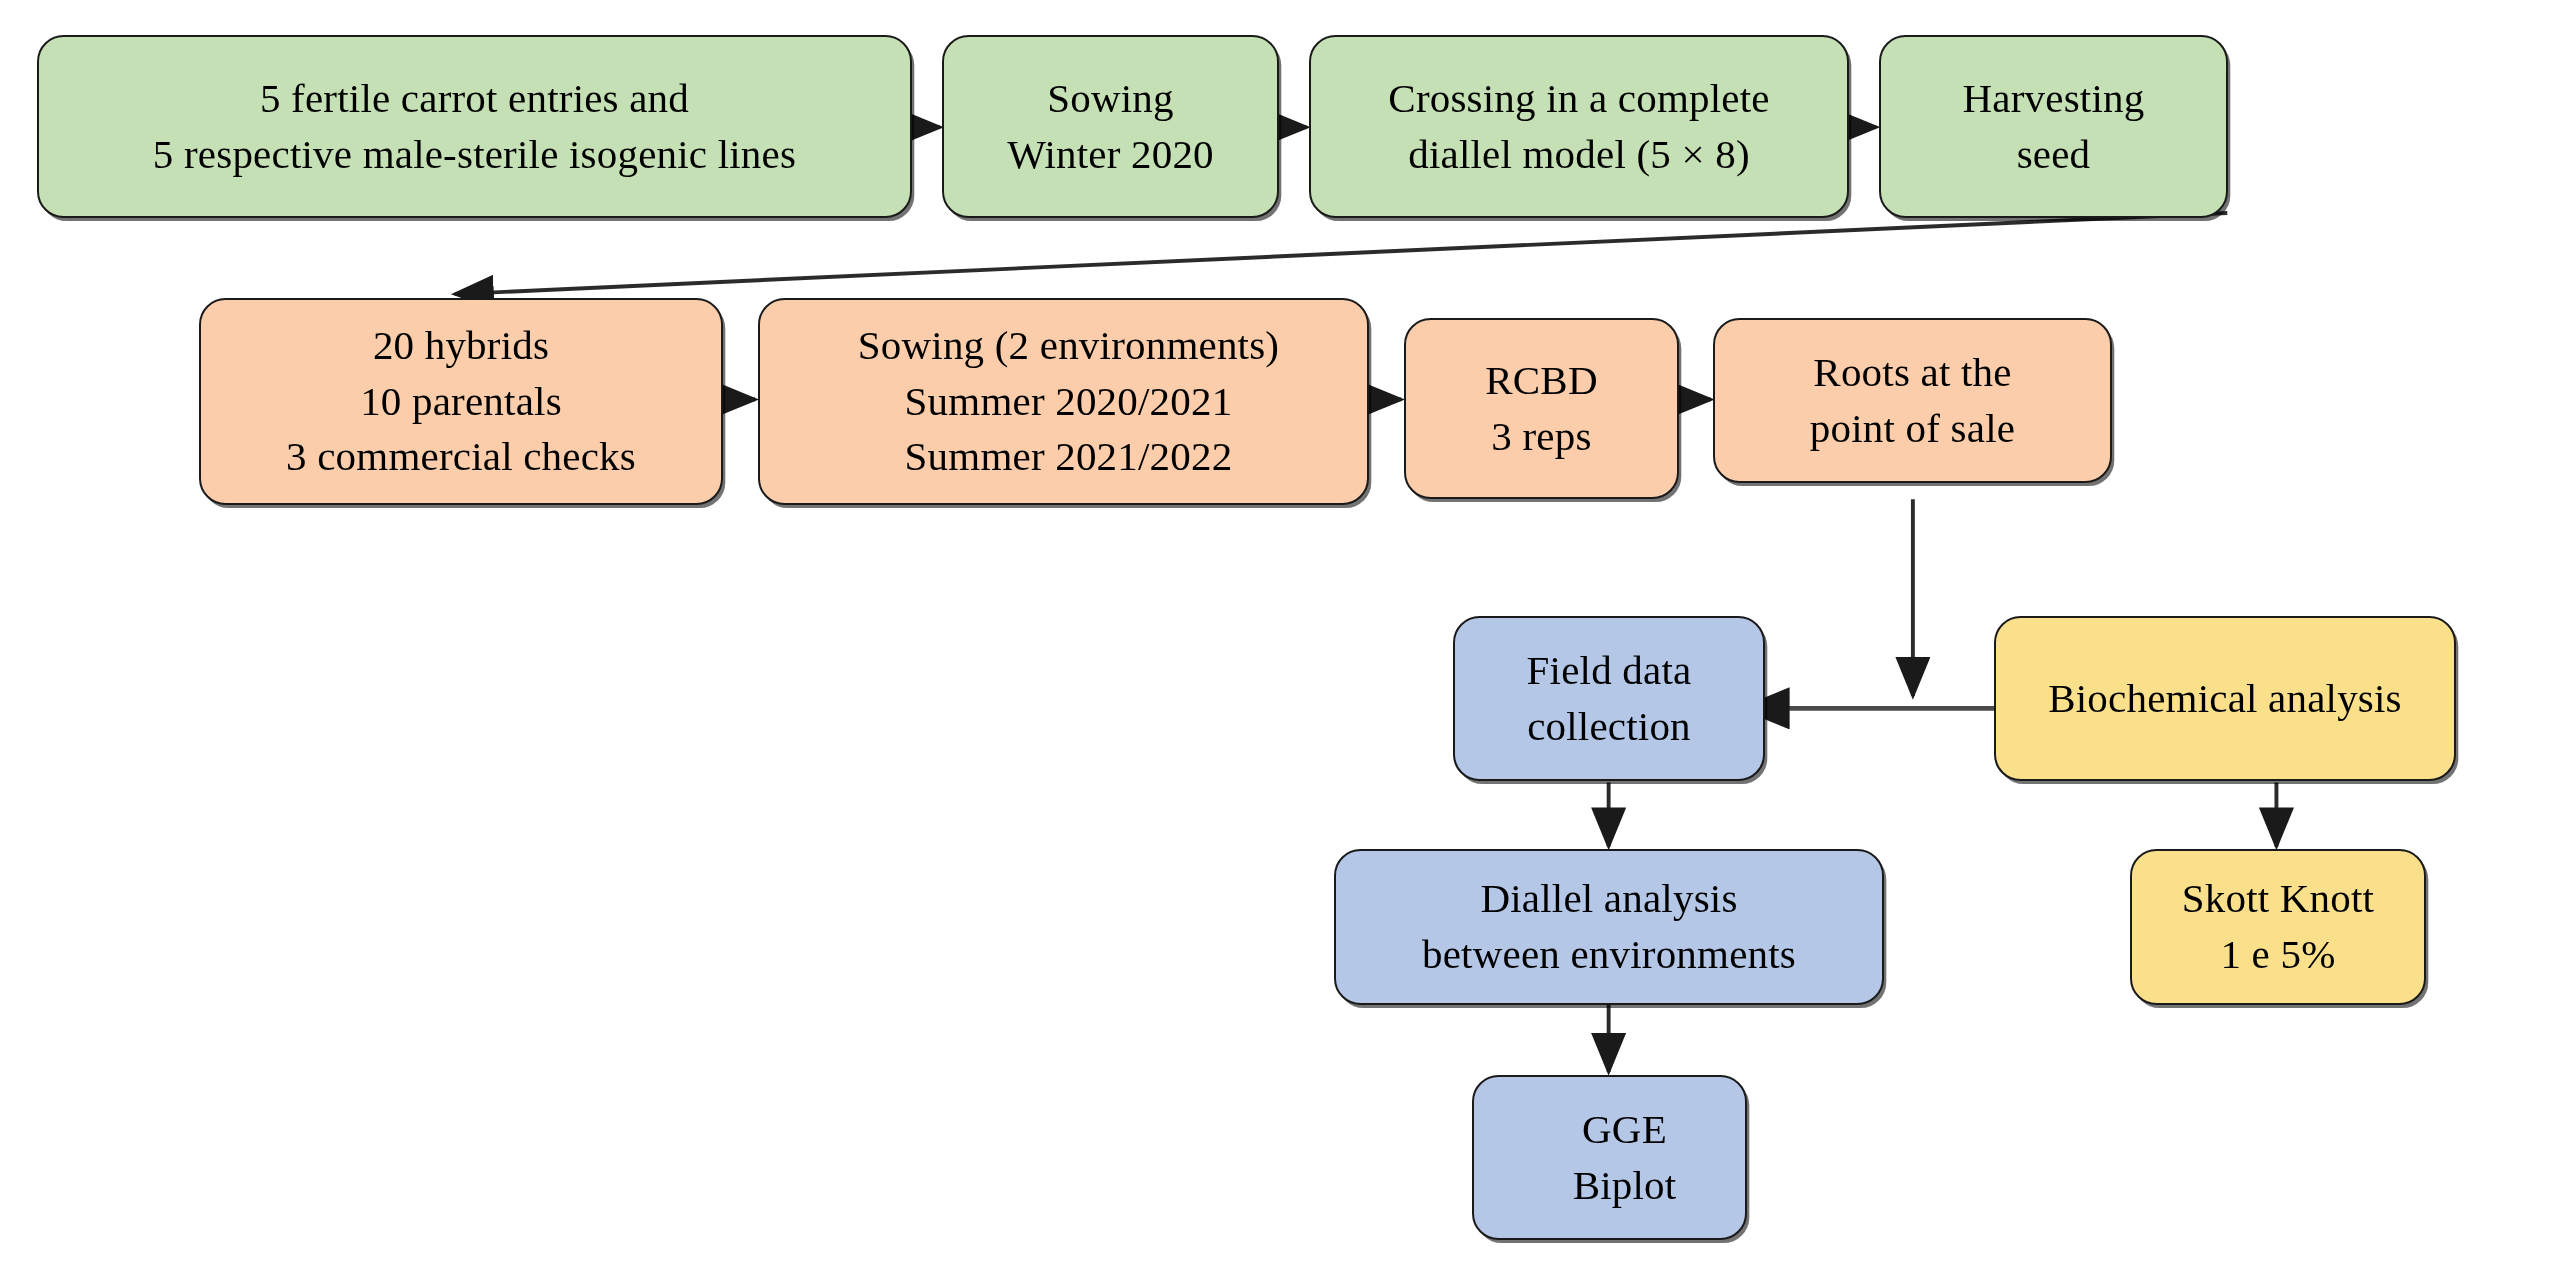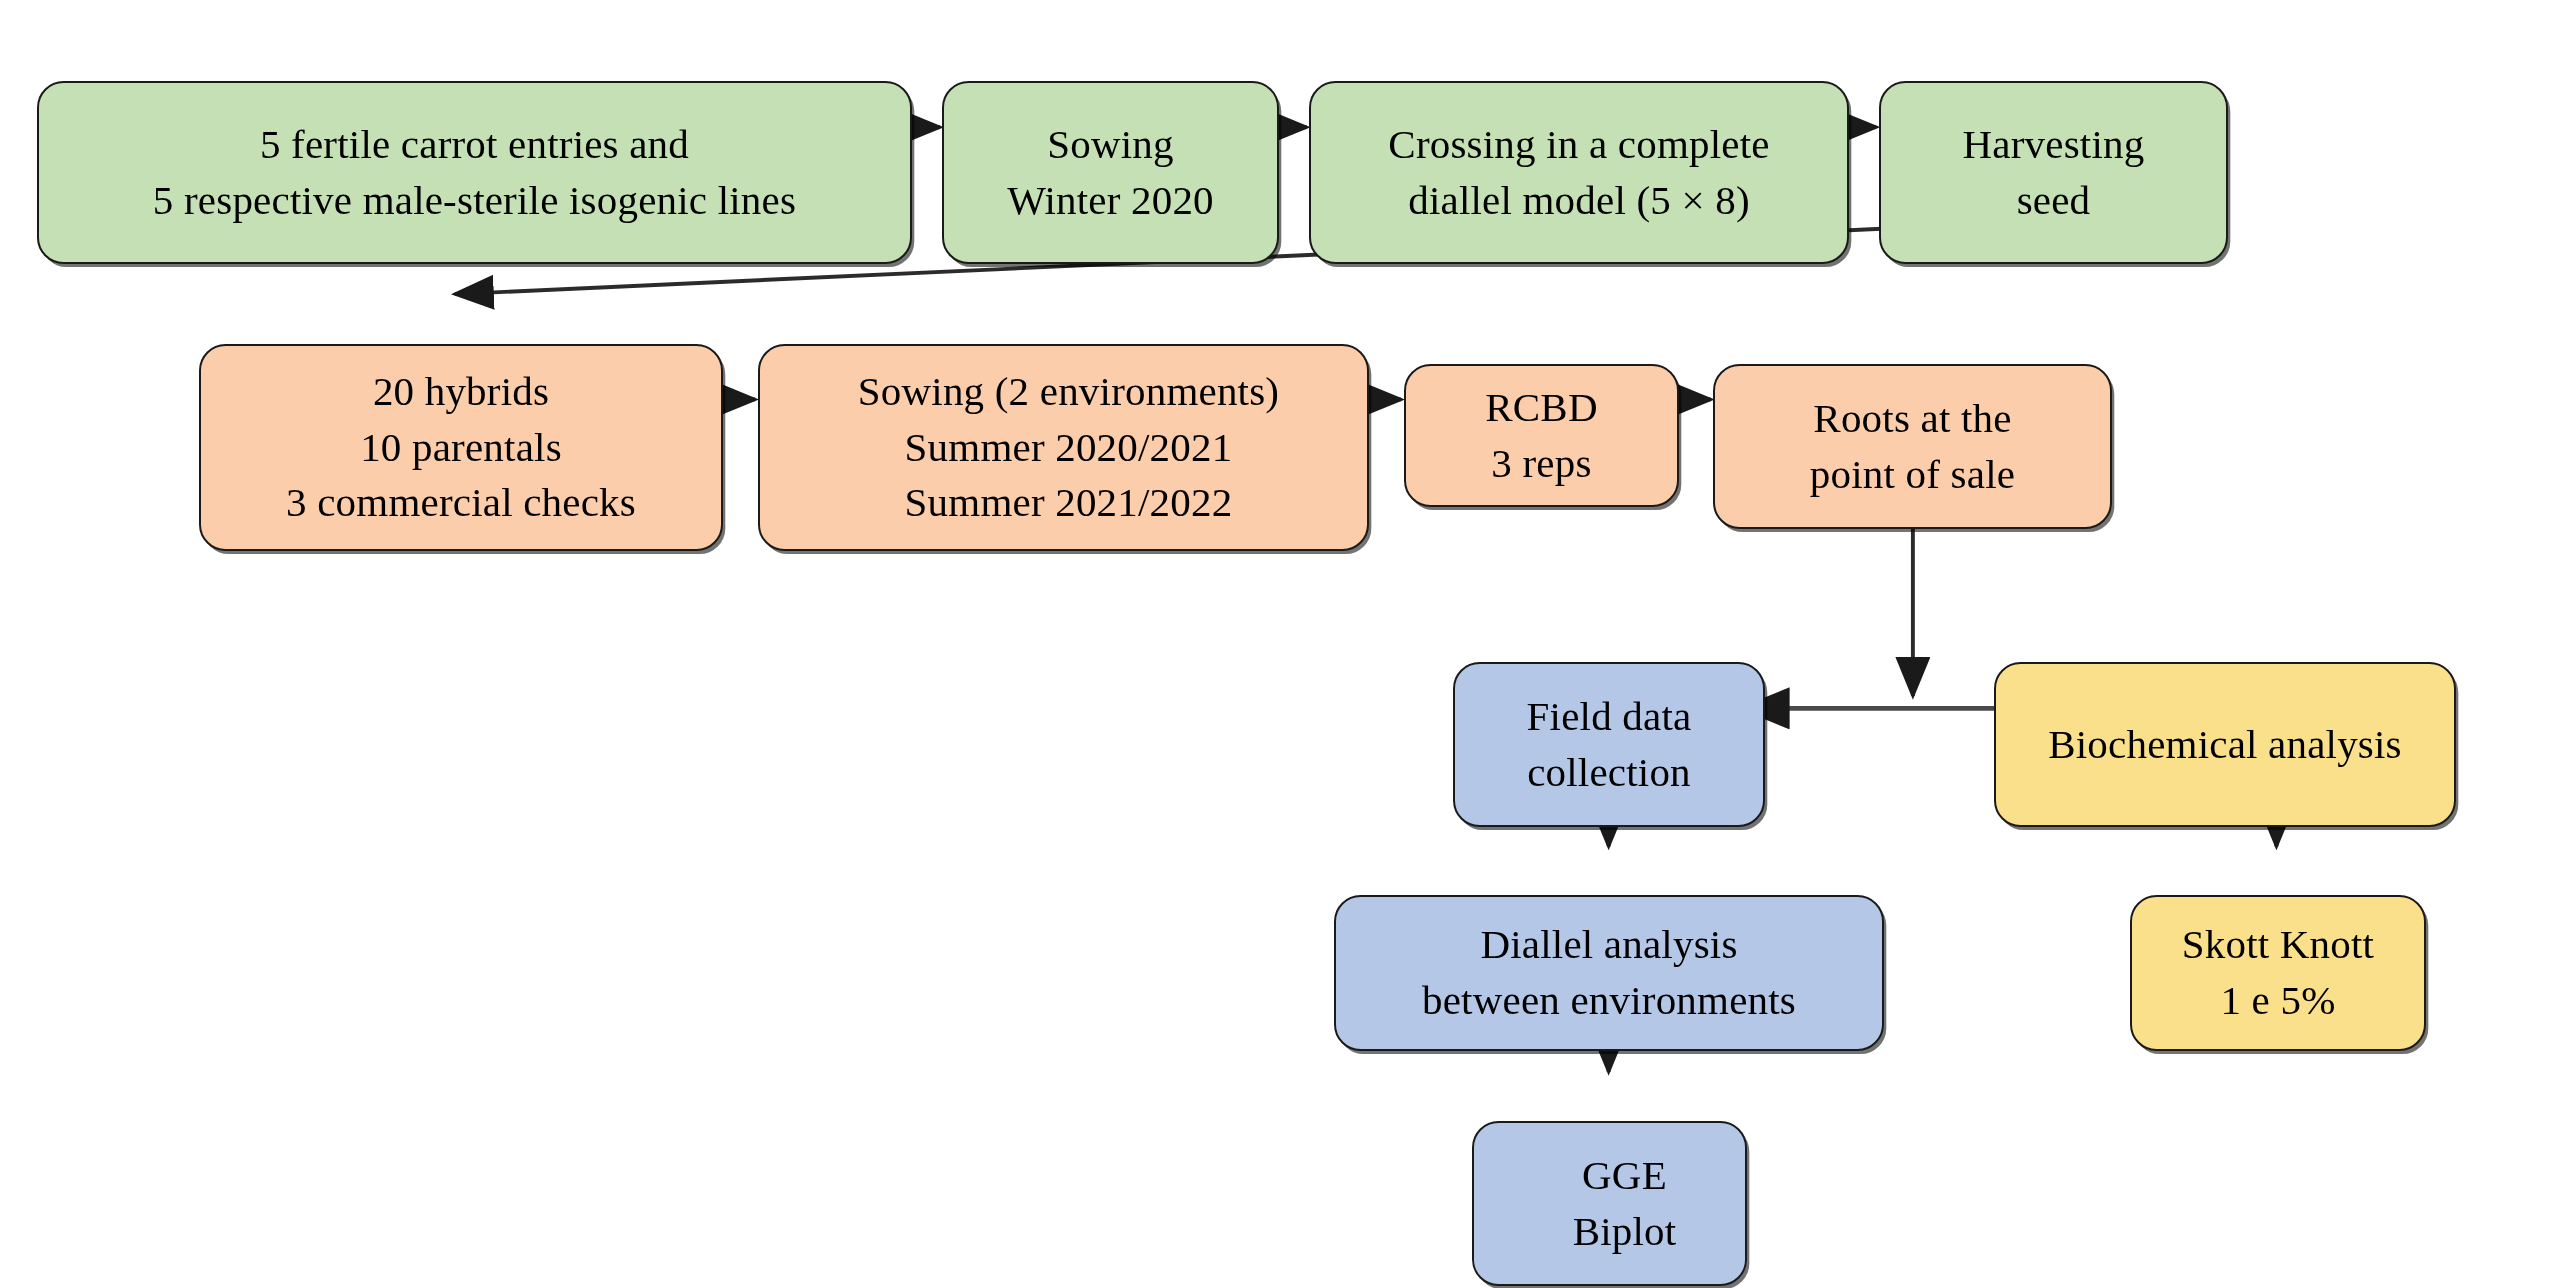--- a/index.html
+++ b/index.html
@@ -29,21 +29,20 @@
     flex-direction: column;
     align-items: center;
     justify-content: center;
     text-align: center;
     color: #000000;
     font-size: 41px;
     line-height: 1.36;
     letter-spacing: 0.2px;
     box-shadow: 3.1px 3.9px 0 -0.8px rgba(0,0,0,0.55);
     padding: 3.1px 14px;
-    margin-top: 46px;
   }
   .node .ln { display: block; white-space: nowrap; }
   .c-green  { background: #c5e0b4; }
   .c-orange { background: #fbcdaa; }
   .c-blue   { background: #b4c7e7; }
   .c-yellow { background: #fbe08c; }
 
   svg#arrows {
     position: absolute;
     left: 0; top: 0;
@@ -123,21 +122,21 @@
     <span class="ln">10 parentals</span>
     <span class="ln">3 commercial checks</span>
   </div>
 
   <div class="node c-orange" style="left:758px; top:298px; width:611px; height:207px;padding-left:24px;">
     <span class="ln">Sowing (2 environments)</span>
     <span class="ln">Summer 2020/2021</span>
     <span class="ln">Summer 2021/2022</span>
   </div>
 
-  <div class="node c-orange" style="left:1404px; top:318px; width:275px; height:143px;">
+  <div class="node c-orange" style="left:1404px; top:318px; width:275px; height:181px;">
     <span class="ln">RCBD</span>
     <span class="ln">3 reps</span>
   </div>
 
   <div class="node c-orange" style="left:1713px; top:318px; width:399px; height:165px;">
     <span class="ln">Roots at the</span>
     <span class="ln">point of sale</span>
   </div>
 
   <div class="node c-blue" style="left:1453px; top:616px; width:312px; height:165px;">

